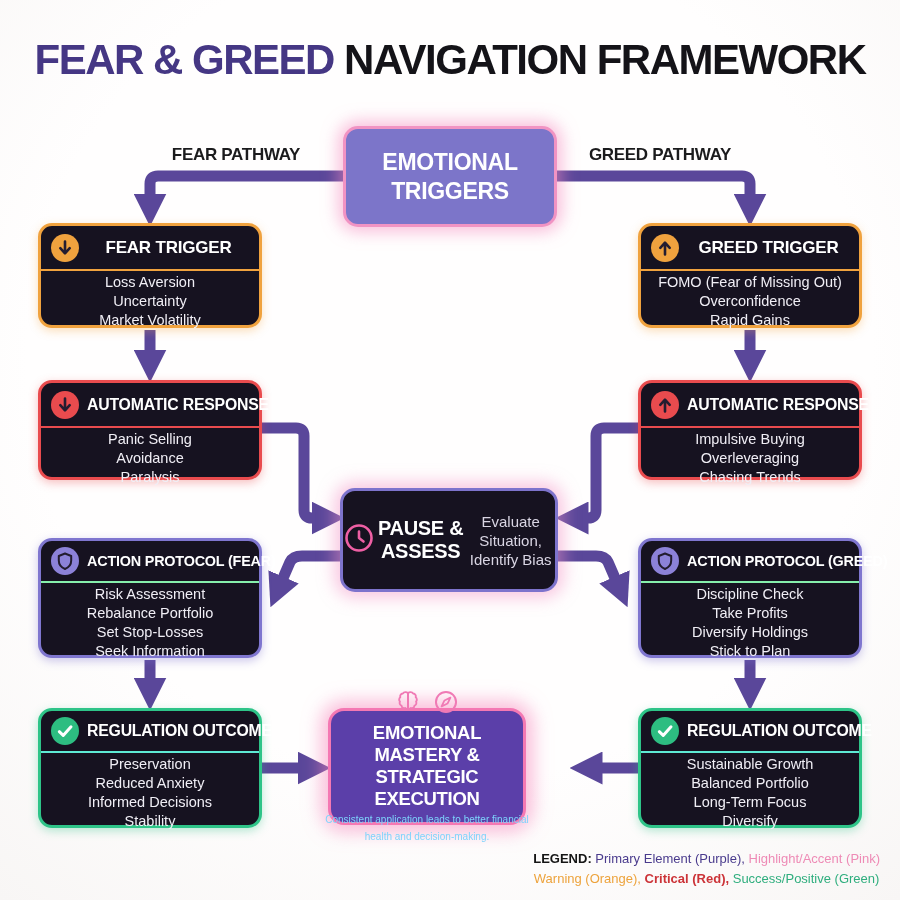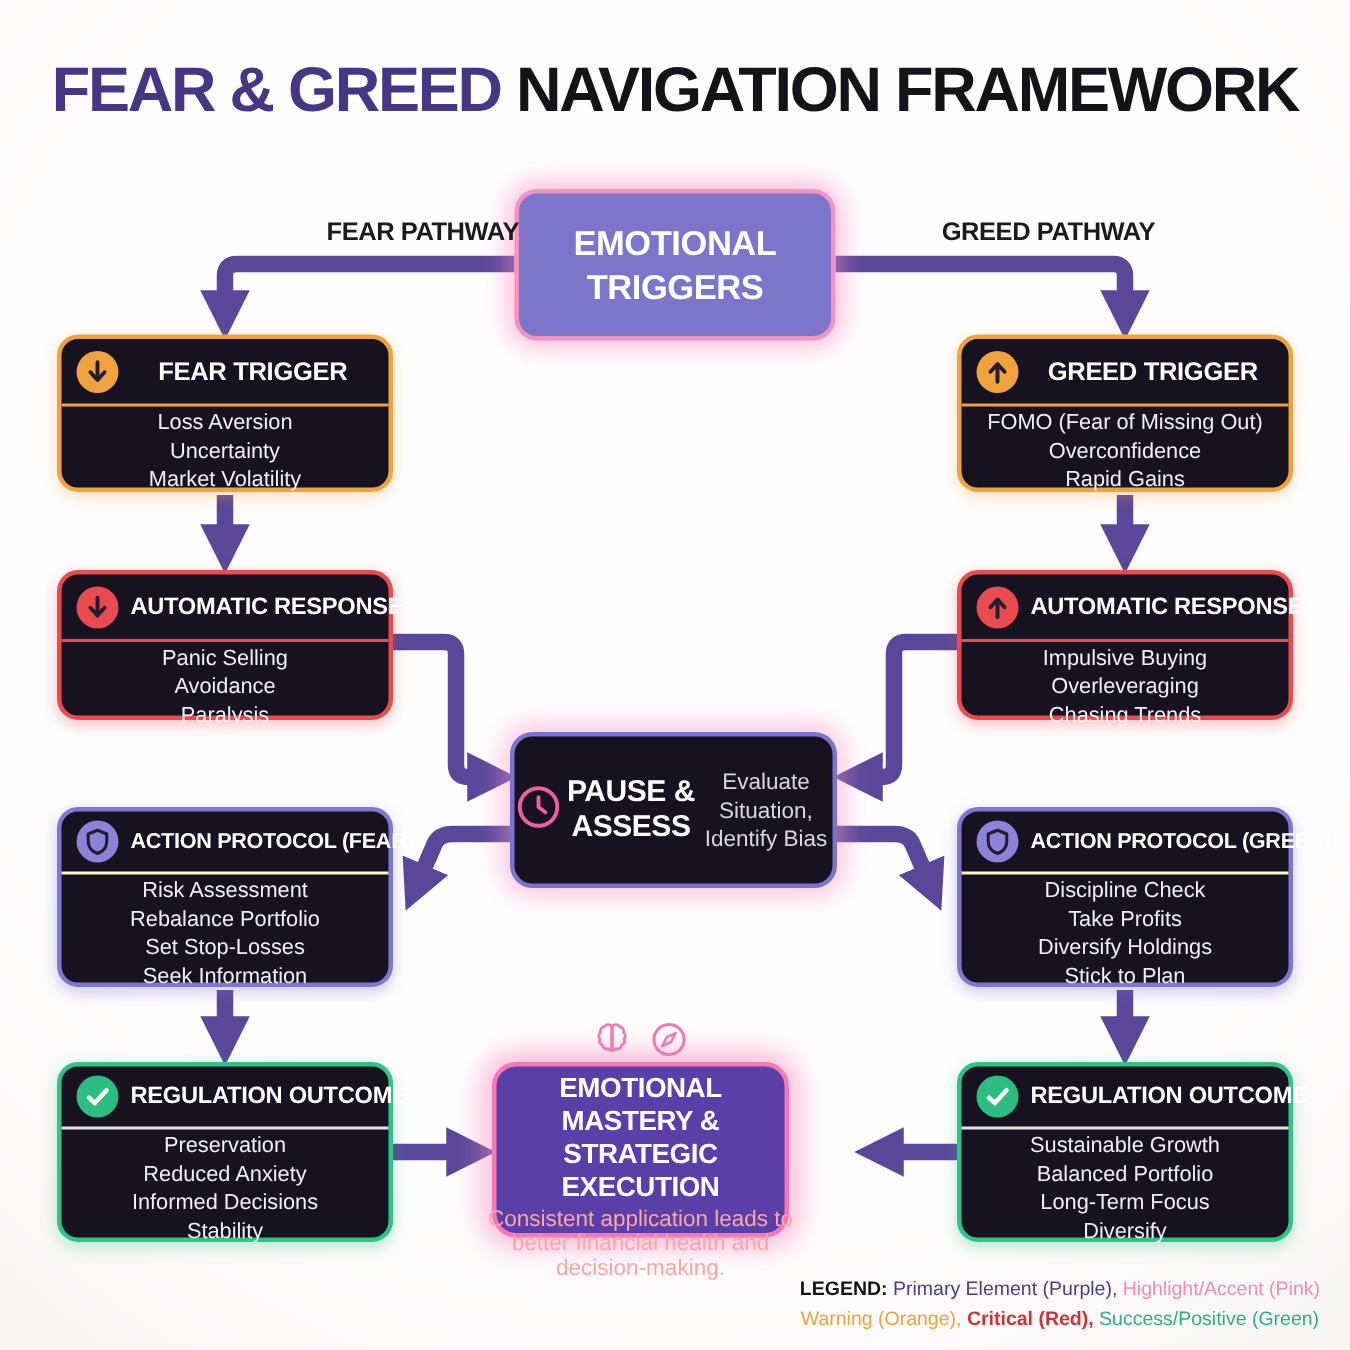--- a/index.html
+++ b/index.html
@@ -6,37 +6,37 @@
   body{width:900px;height:900px;background:#fcfbfb;font-family:"Liberation Sans",sans-serif;overflow:hidden;}
   .canvas{position:relative;width:900px;height:900px;background:radial-gradient(circle at 50% 40%, #fffefe 60%, #f8f6f5 100%);}
 
   .arrows{position:absolute;left:0;top:0;z-index:1;}
 
   .title{position:absolute;left:0;top:36px;width:900px;margin:0;text-align:center;
          font-size:42px;font-weight:bold;letter-spacing:-1.5px;color:#141318;z-index:3;}
   .title .t-accent{color:#453784;}
 
   .pathway{position:absolute;z-index:3;font-size:17px;font-weight:bold;color:#1b1b1d;
-           width:220px;text-align:right;letter-spacing:-0.3px;}
+           width:220px;text-align:center;letter-spacing:-0.3px;}
   .pathway.fear{left:126px;top:145px;}
   .pathway.greed{left:550px;top:145px;}
 
   
   .card{position:absolute;z-index:2;width:224px;background:#161220;border-style:solid;border-width:3px;
         border-radius:14px;display:flex;flex-direction:column;box-sizing:border-box;color:#fff;}
   .card.orange{border-color:#f0a23e;box-shadow:0 3px 10px rgba(240,162,62,.35);}
   .card.red{border-color:#e94b4e;box-shadow:0 3px 10px rgba(233,75,78,.35);}
   .card.purple{border-color:#7f76cf;box-shadow:0 3px 10px rgba(127,118,207,.4);}
   .card.green{border-color:#2ec488;box-shadow:0 3px 10px rgba(46,196,136,.35);}
 
   .card-header{display:flex;align-items:center;gap:7px;padding:0 9px;box-sizing:border-box;}
   .card.orange .card-header{border-bottom:2px solid #f0a23e;}
   .card.red .card-header{border-bottom:2px solid #e94b4e;}
-  .card.purple .card-header{border-bottom:2px solid #fef9c3;}
-  .card.green .card-header{border-bottom:2px solid #e5e5e5;}
+  .card.purple .card-header{border-bottom:2px solid #86efac;}
+  .card.green .card-header{border-bottom:2px solid #5eead4;}
   .card-header .hicon{flex:0 0 auto;display:flex;}
   .card-title{flex:1;text-align:center;font-weight:bold;letter-spacing:-0.2px;white-space:nowrap;}
   .h-xl{font-size:17px;}
   .h-md{font-size:15.8px;}
   .h-sm{font-size:14.4px;}
   .hd-44{height:45px;flex:0 0 45px;justify-content:space-between;}
   .hd-42{height:42px;flex:0 0 42px;}
 
   .card-body{flex:1;display:flex;flex-direction:column;justify-content:flex-start;align-items:center;
              font-size:14.5px;line-height:19px;color:#f0eef5;padding:2px 6px;}
@@ -64,21 +64,21 @@
       box-shadow:0 0 16px 6px rgba(243,150,200,.5);text-align:center;}
   .node-pause .p-title{font-size:20px;font-weight:bold;color:#fff;letter-spacing:-0.3px;}
   .node-pause .p-body{font-size:15px;color:#d9d5e3;line-height:19px;width:172px;}
 
   .node-mastery{position:absolute;z-index:2;left:328px;top:708px;width:198px;height:117px;
       background:#5b3fa9;border:3px solid #f478b3;border-radius:16px;box-sizing:border-box;
       display:flex;flex-direction:column;align-items:center;justify-content:center;gap:2px;
       box-shadow:0 0 18px 7px rgba(246,135,188,.55);text-align:center;padding:4px 10px;}
   .node-mastery .m-icons{display:flex;gap:10px;align-items:center;}
   .node-mastery .m-title{font-size:18.5px;font-weight:bold;color:#fff;line-height:1.2;letter-spacing:-0.3px;}
-  .node-mastery .m-body{font-size:15px;color:#fca5a5;line-height:16.5px;width:220px;}
+  .node-mastery .m-body{font-size:10px;color:#7dd3fc;line-height:16.5px;width:220px;}
 
   
   .legend{position:absolute;z-index:3;right:20px;top:849px;text-align:center;font-size:13px;line-height:19.5px;}
   .legend span{white-space:pre;}
   .lg-label{color:#151515;font-weight:bold;}
   .lg-purple{color:#4a3b8d;}
   .lg-pink{color:#ee8bb6;}
   .lg-orange{color:#eda33c;}
   .lg-red{color:#cc3338;font-weight:bold;}
   .lg-green{color:#2fae7e;}

